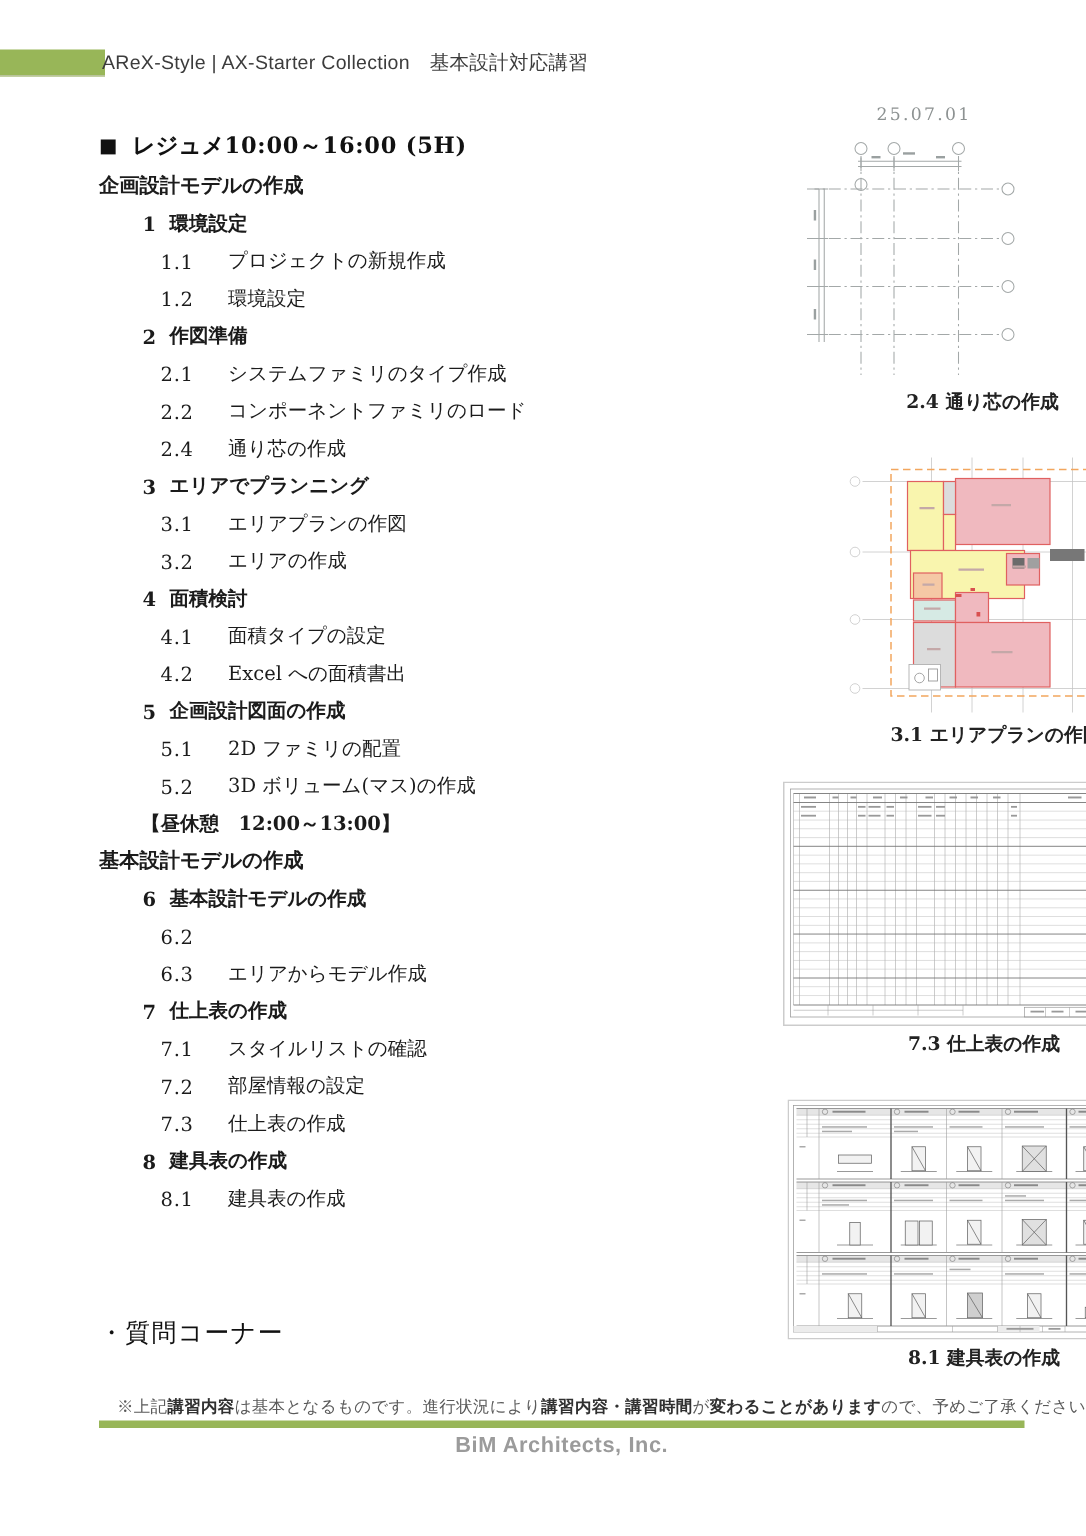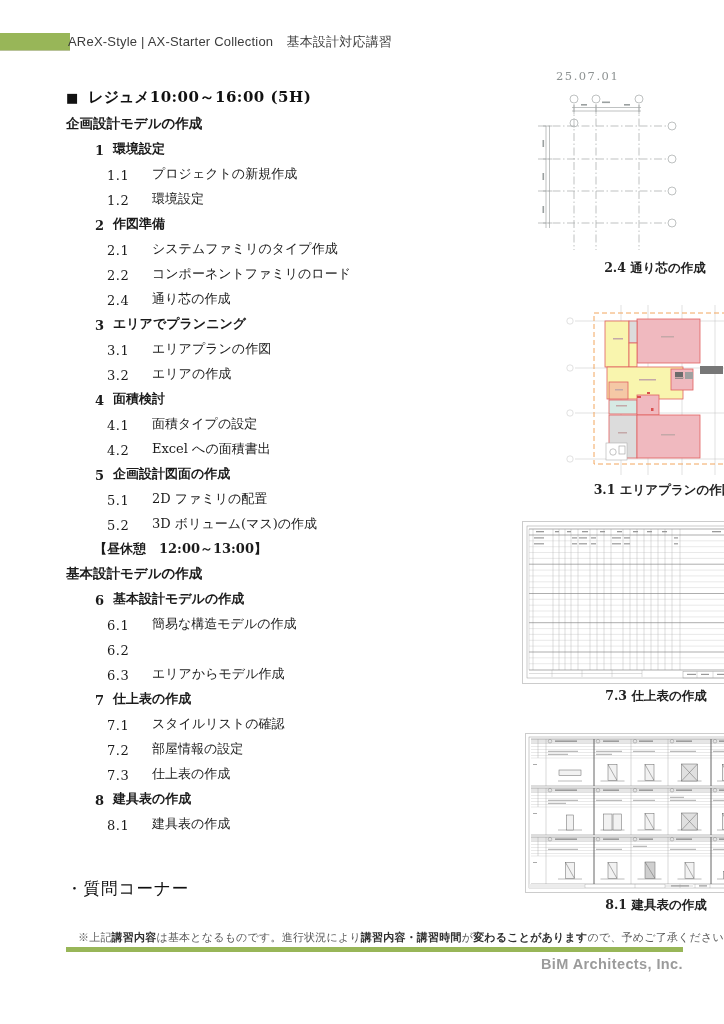--- a/index.html
+++ b/index.html
@@ -4,41 +4,41 @@
 <style>
   html,body{margin:0;padding:0}
   body{
     width:724px;height:1024px;position:relative;overflow:hidden;background:#ffffff;
     font-family:"DejaVu Serif","Liberation Serif",serif;color:#1b1b1b;
   }
   
   .accent-block{position:absolute;left:0;top:33px;width:70px;height:17px;background:#98b658;border-bottom:1px solid #b9c39a}
   .header-title{position:absolute;left:68px;top:33px;font-family:Liberation Sans, sans-serif;
     font-size:13px;color:#3c3c3c;letter-spacing:.2px;white-space:nowrap}
-  .date-label{position:absolute;left:556px;top:69px;width:120px;text-align:left;
+  .date-label{position:absolute;left:556px;top:69px;width:120px;text-align:center;
     font-size:11.5px;color:#8d9292;letter-spacing:1.5px}
   
   .agenda{position:absolute;left:66px;top:86px;width:440px}
   .agenda-heading{height:22px;display:flex;align-items:center;font-size:15px;font-weight:bold;color:#111}
   .agenda-heading .marker{font-size:13px;margin-right:10px}
   .agenda-heading .time{margin-left:0;letter-spacing:.5px}
   .agenda-row{height:25px;display:flex;align-items:flex-end;font-size:13px;white-space:nowrap}
   .agenda-row .num{flex:0 0 auto;letter-spacing:.5px}
   .lv-part{font-weight:bold;font-size:13.5px}
   .lv-sec{font-weight:bold;margin-left:29px}
   .lv-sec .num{width:18px}
   .lv-sub{margin-left:41px}
   .lv-sub .num{width:45px}
   .lv-break{font-weight:bold;margin-left:28px}
   .question-heading{position:absolute;left:66px;top:878px;font-size:16.5px;font-weight:normal;color:#101010;letter-spacing:1px}
   
   .footnote{position:absolute;left:78px;top:919px;font-size:11px;color:#5a5a5a;white-space:nowrap;letter-spacing:.2px}
   .footnote .nb{font-weight:bold;color:#303030}
   .footer-line{position:absolute;left:66px;top:947px;width:617px;height:5px;background:#98b658}
-  .company-name{position:absolute;left:66px;top:956px;width:617px;text-align:right;
+  .company-name{position:absolute;left:66px;top:956px;width:617px;text-align:center;
     font-family:"Liberation Sans","DejaVu Sans",sans-serif;font-size:14.5px;font-weight:bold;color:#9b9b9b;letter-spacing:.4px}
   
   .fig{position:absolute;text-align:center}
   .fig svg{display:block}
   .fig figcaption{font-size:12.5px;font-weight:600;color:#222;margin-top:4px;white-space:nowrap}
   #fig-grid{left:496px;top:74px;width:210px}
   #fig-plan{left:523px;top:286px;width:190px}
   #fig-finish{left:482px;top:505px;width:236px}
   #fig-door{left:485px;top:717px;width:222px}
   #fig-grid figcaption{transform:translateX(14px)}
@@ -155,24 +155,20 @@
       <div class="agenda-row lv-part">
 
         <span class="txt">基本設計モデルの作成</span>
       </div>
 
       <div class="agenda-row lv-sec">
         <span class="num">6</span>
         <span class="txt">基本設計モデルの作成</span>
       </div>
 
-      <div class="agenda-row lv-sub">
-        <span class="num">6.1</span>
-        <span class="txt">簡易な構造モデルの作成</span>
-      </div>
 
       <div class="agenda-row lv-sub">
         <span class="num">6.2</span>
       </div>
 
       <div class="agenda-row lv-sub">
         <span class="num">6.3</span>
         <span class="txt">エリアからモデル作成</span>
       </div>
 

